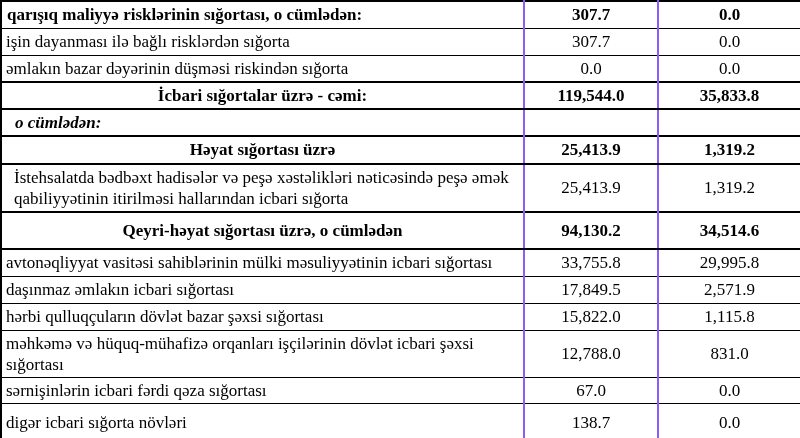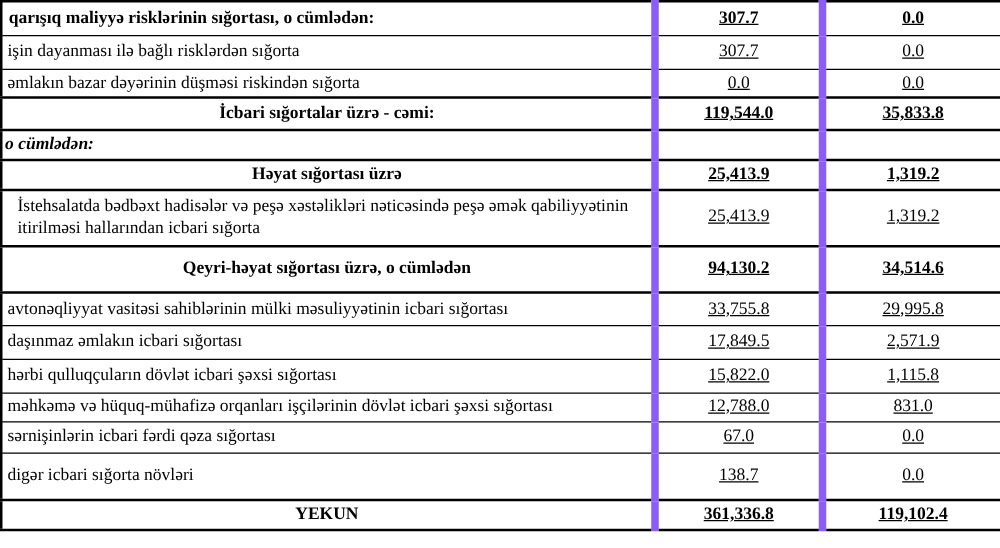--- a/index.html
+++ b/index.html
@@ -18,26 +18,26 @@
     color: #000000;
     border: 2px solid #000000;
   }
   col.c-label { width: 523px; }
   col.c-v1    { width: 134px; }
   col.c-v2    { width: 143px; }
 
   td {
     border: 1px solid #000000;
     vertical-align: middle;
-    font-size: 14px;
+    font-size: 17px;
     line-height: 1.25;
     padding: 2px 4px;
     overflow: hidden;
   }
-  td.v1, td.v2 { border-left: 6px solid #8b5cf6; text-decoration: underline; }
+  td.v1, td.v2 { border-left: 2px solid #8b5cf6; }
 
   td.label { text-align: left; }
   td.num   { text-align: center; }
 
   
   tr.head-left td.label {
     font-weight: bold;
     padding-left: 5px;
   }
   tr.head-left td.num { font-weight: bold; }
@@ -48,21 +48,21 @@
   tr.section td {
     border-top: 2px solid #000000;
     border-bottom: 2px solid #000000;
     font-weight: bold;
   }
   tr.section td.label { text-align: center; }
 
   tr.note td.label {
     font-weight: bold;
     font-style: italic;
-    padding-left: 2px;
+    padding-left: 13px;
   }
 
   
   tbody tr:nth-child(1)  { height: 27px; }
   tbody tr:nth-child(2)  { height: 27px; }
   tbody tr:nth-child(3)  { height: 17px; }
   tbody tr:nth-child(4)  { height: 26px; }
   tbody tr:nth-child(5)  { height: 19px; }
   tbody tr:nth-child(6)  { height: 24px; }
   tbody tr:nth-child(7)  { height: 45px; margin-left: 40px; }
@@ -130,21 +130,21 @@
       <td class="label">avtonəqliyyat vasitəsi sahiblərinin mülki məsuliyyətinin icbari sığortası</td>
       <td class="num v1">33,755.8</td>
       <td class="num v2">29,995.8</td>
     </tr>
     <tr class="sub">
       <td class="label">daşınmaz əmlakın icbari sığortası</td>
       <td class="num v1">17,849.5</td>
       <td class="num v2">2,571.9</td>
     </tr>
     <tr class="sub">
-      <td class="label">hərbi qulluqçuların dövlət icbari şəxsi sığortası</td>
+      <td class="label">hərbi qulluqçuların dövlət bazar şəxsi sığortası</td>
       <td class="num v1">15,822.0</td>
       <td class="num v2">1,115.8</td>
     </tr>
     <tr class="sub">
       <td class="label">məhkəmə və hüquq-mühafizə orqanları işçilərinin dövlət icbari şəxsi sığortası</td>
       <td class="num v1">12,788.0</td>
       <td class="num v2">831.0</td>
     </tr>
     <tr class="sub">
       <td class="label">sərnişinlərin icbari fərdi qəza sığortası</td>

